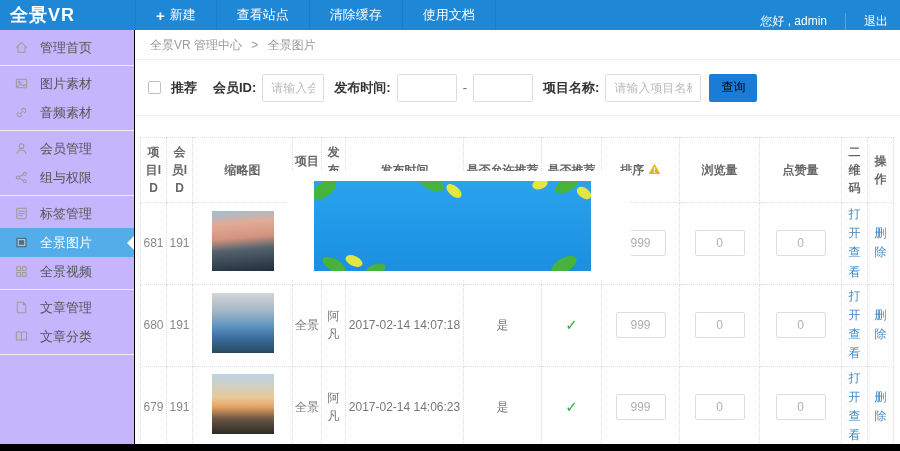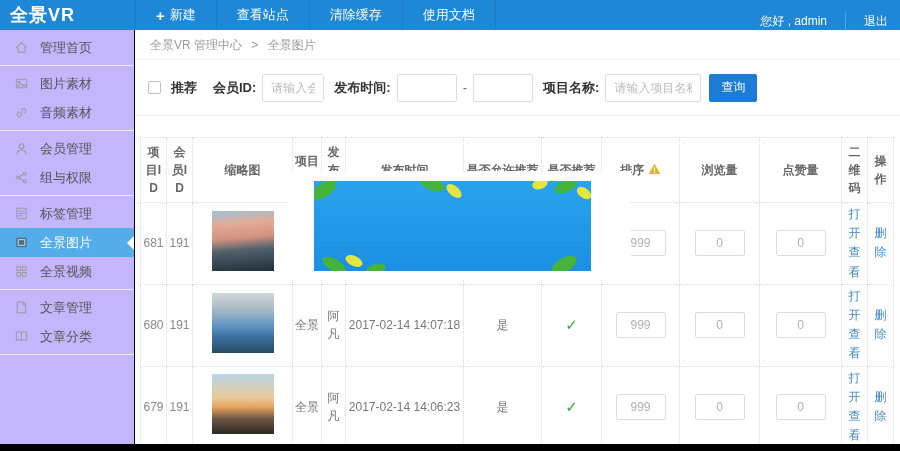--- a/index.html
+++ b/index.html
@@ -50,21 +50,21 @@
     background:#fff; display:inline-block; cursor:pointer; }
   .flabel { font-weight:bold; margin:0 6px 0 10px; white-space:nowrap; }
   .filterbar input { height:28px; border:1px solid #ddd; border-radius:2px;
     padding:0 8px; font-size:12px; color:#555; outline:none; }
   .filterbar input::placeholder { color:#bbb; }
   .in-member { width:62px; }
   .in-date { width:60px; }
   .dash { margin:0 6px; color:#666; }
   .in-name { width:96px; }
   .btn-search { margin-left:8px; height:28px; width:48px; background:#1b7cd8;
-    color:#ffffff; border:none; border-radius:2px; font-size:12px; cursor:pointer; }
+    color:#000000; border:none; border-radius:2px; font-size:12px; cursor:pointer; }
 
   
   .tablewrap { padding:21px 4px 0 4px; }
   table { border-collapse:collapse; table-layout:fixed; width:753px;
     font-size:12px; }
   th, td { border:1px dotted #dcdcdc; text-align:center; vertical-align:middle;
     word-break:break-all; }
   th { color:#666; font-weight:bold; padding:5px 1px; line-height:1.5;
     height:51px; }
   td { color:#777; padding:2px 1px; height:71px; line-height:1.5; }

